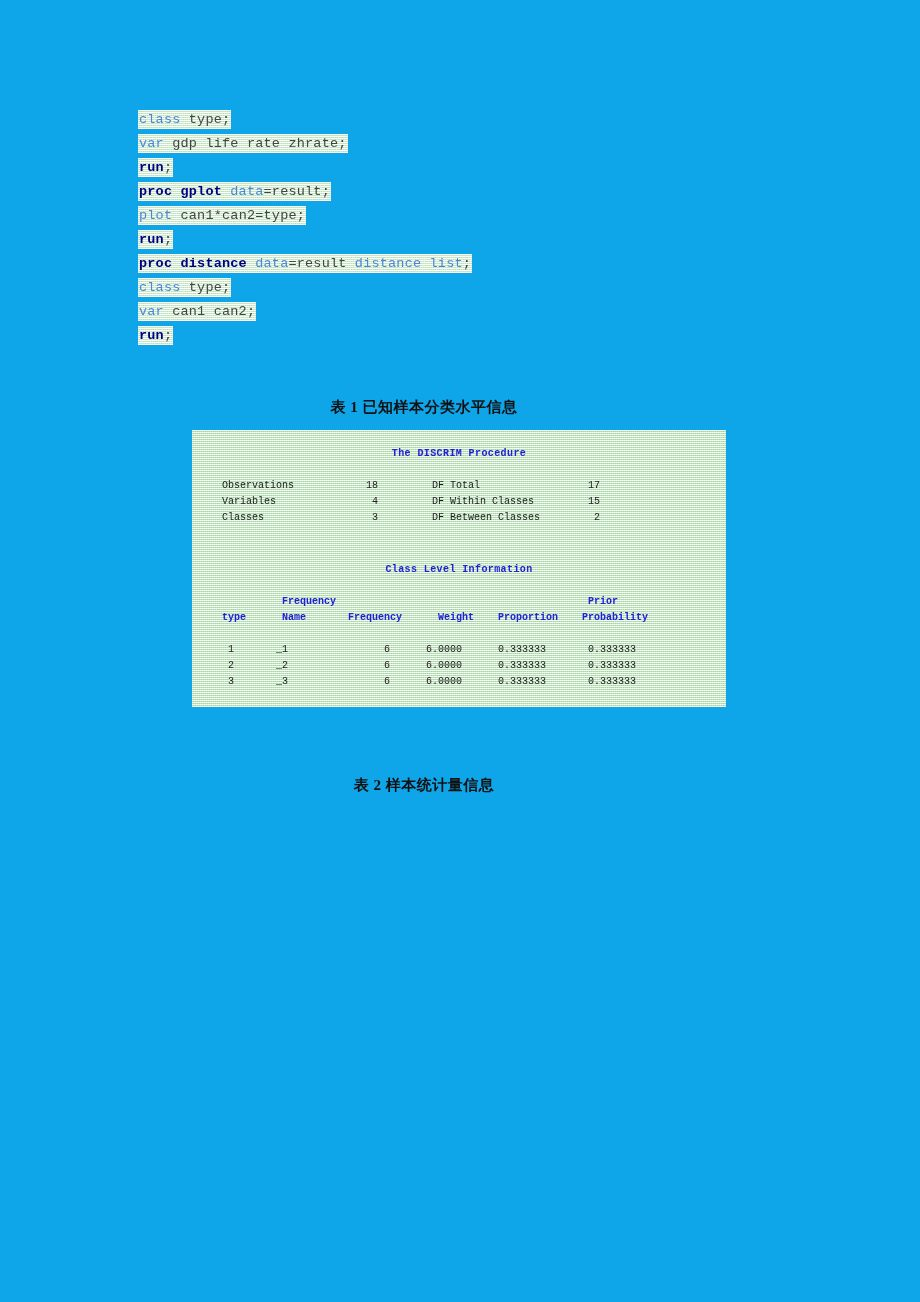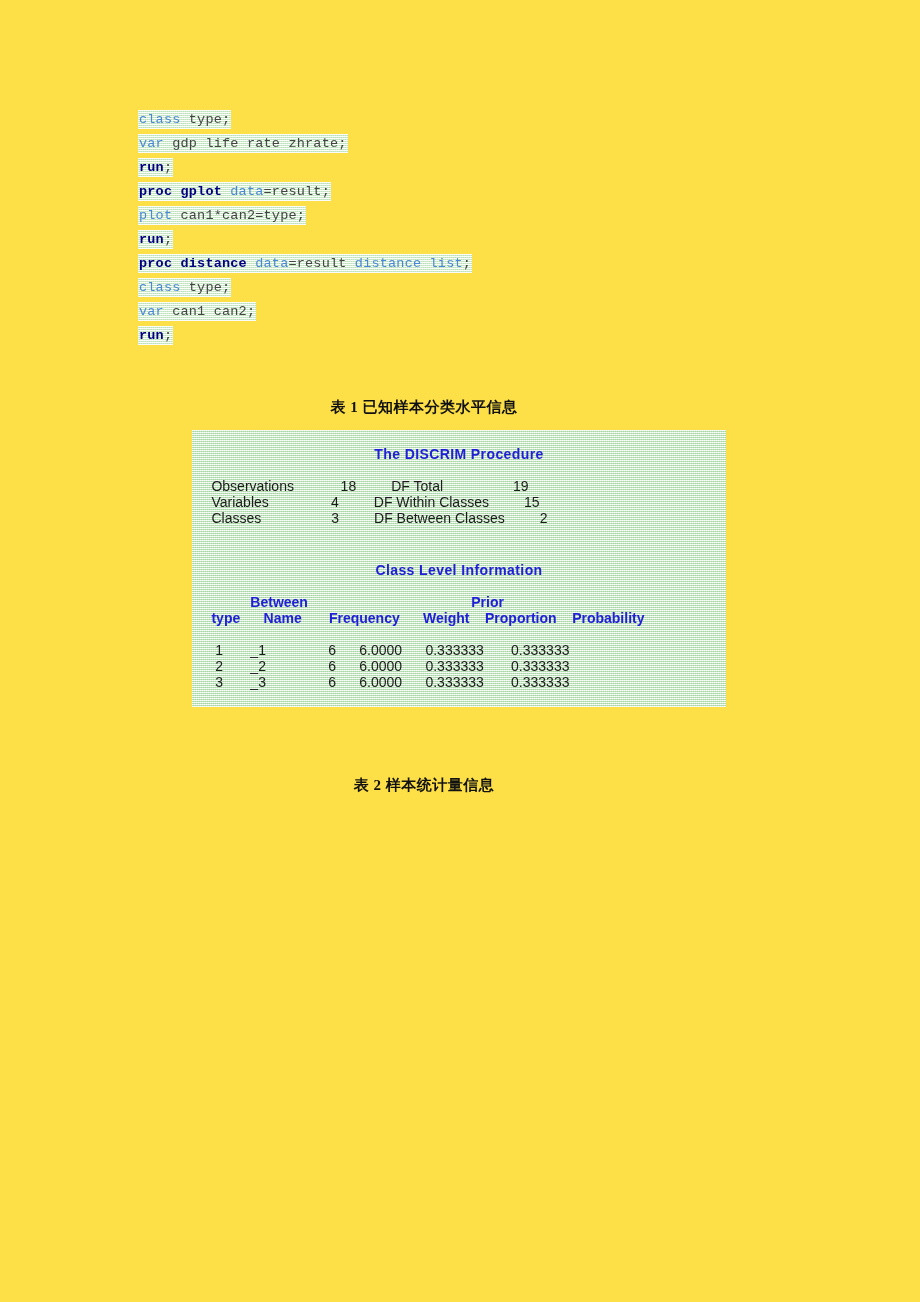--- a/index.html
+++ b/index.html
@@ -12,21 +12,21 @@
     width: 920px;
     height: 1302px;
     position: relative;
     font-family: "Liberation Serif", "DejaVu Serif", serif;
     overflow: hidden;
   }
 
   .page {
     position: absolute;
     inset: 0;
-    background: #fde047;
+    background: #0ea5e9;
   }
 
   
   .code-block {
     position: absolute;
     left: 138px;
     top: 108px;
     width: 600px;
   }
   .code-line {
@@ -77,22 +77,22 @@
     width: 534px;
     height: 277px;
     background-color: #d8e9d2;
     background-image:
       repeating-linear-gradient(0deg,
         rgba(255,255,255,0.72) 0px, rgba(255,255,255,0.72) 1px,
         rgba(150,209,147,0.55) 1px, rgba(150,209,147,0.55) 2px),
       repeating-linear-gradient(90deg,
         rgba(255,255,255,0.5) 0px, rgba(255,255,255,0.5) 1px,
         rgba(150,209,147,0.4) 1px, rgba(150,209,147,0.4) 2px);
-    font-family: Liberation Sans, sans-serif;
-    font-size: 14px;
+    font-family: Liberation Mono, monospace;
+    font-size: 10px;
     line-height: 16px;
     overflow: hidden;
   }
   .sas-line {
     white-space: pre;
     height: 16px;
     line-height: 16px;
   }
   .sas-dark { color: #1c1c1c; }
   .sas-title {
@@ -150,32 +150,32 @@
   <div class="caption" id="caption-1">表 1  已知样本分类水平信息</div>
 
   <div class="sas-panel">
 
     <div class="spacer-16"></div>
 
     <div class="sas-line sas-title">The DISCRIM Procedure</div>
 
     <div class="spacer-16"></div>
 
-    <div class="sas-line sas-dark">     Observations            18         DF Total                  19</div>
+    <div class="sas-line sas-dark">     Observations            18         DF Total                  17</div>
     <div class="sas-line sas-dark">     Variables                4         DF Within Classes         15</div>
     <div class="sas-line sas-dark">     Classes                  3         DF Between Classes         2</div>
 
     <div class="spacer-20"></div>
     <div class="spacer-16"></div>
 
     <div class="sas-line sas-title">Class Level Information</div>
 
     <div class="spacer-16"></div>
 
-    <div class="sas-head-row">               Between                                          Prior</div>
+    <div class="sas-head-row">               Frequency                                          Prior</div>
     <div class="sas-head-row">     type      Name       Frequency      Weight    Proportion    Probability</div>
 
     <div class="spacer-16"></div>
 
     <div class="sas-data-row">      1       _1                6      6.0000      0.333333       0.333333</div>
     <div class="sas-data-row">      2       _2                6      6.0000      0.333333       0.333333</div>
     <div class="sas-data-row">      3       _3                6      6.0000      0.333333       0.333333</div>
 
   </div>
 

